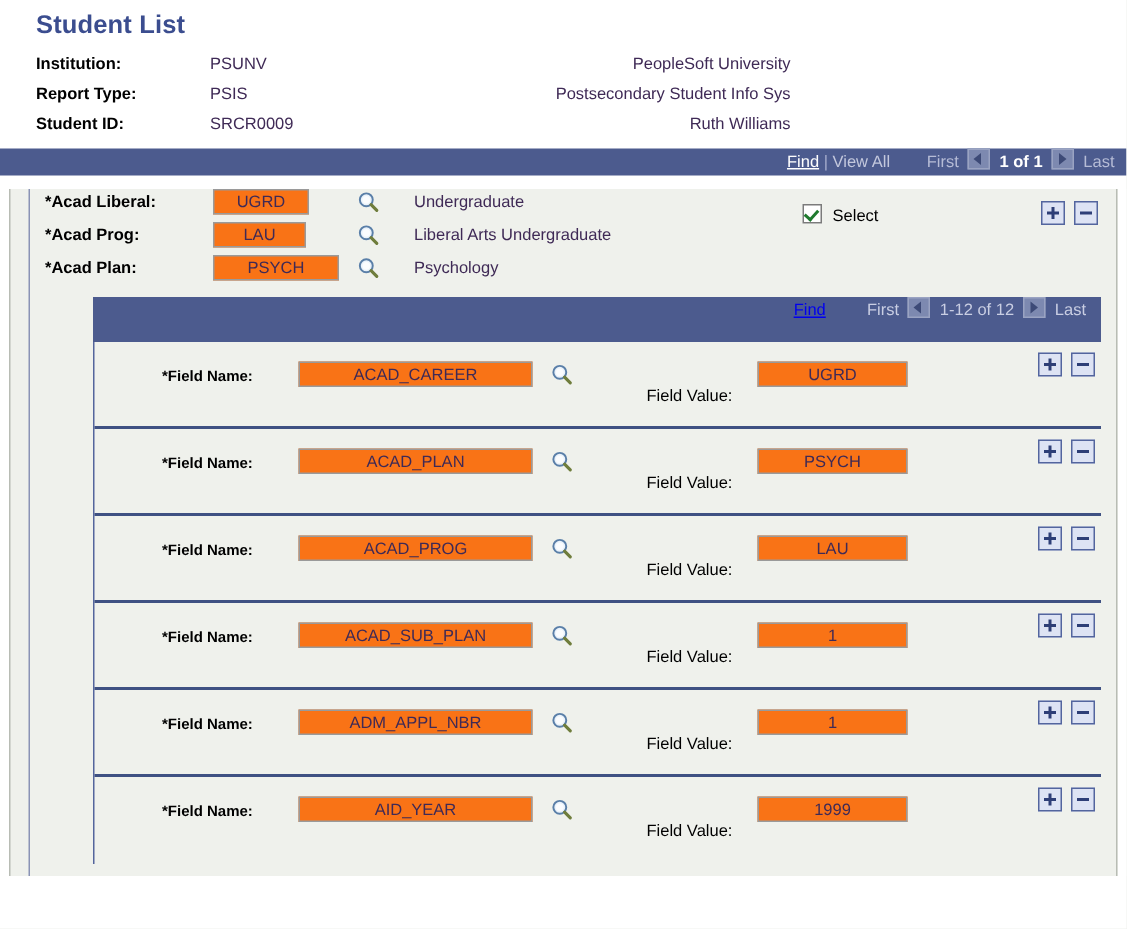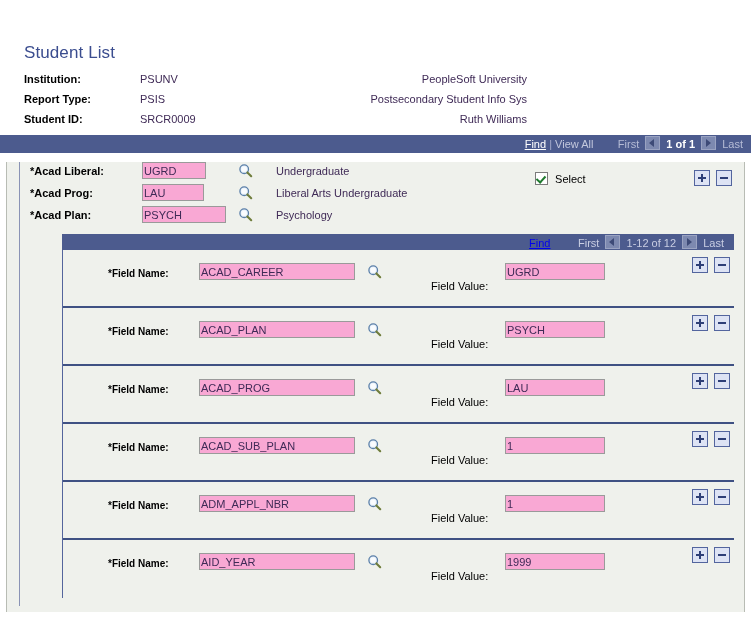--- a/index.html
+++ b/index.html
@@ -12,25 +12,24 @@
     background: #ffffff;
     font-family: "Liberation Sans", sans-serif;
     font-size: 11px;
     color: #333333;
     overflow: hidden;
   }
 
   
   .page-title {
     font-size: 17px;
-    font-weight: normal;
+    font-weight: bold;
     color: #3b4d8f;
     padding: 7px 0 0 24px;
     letter-spacing: 0.1px;
-    margin-top: 36px;
   }
 
   
   .hdr {
     margin: 10px 0 0 24px;
     border-collapse: collapse;
   }
   .hdr td {
     padding: 0 0 8px 0;
     vertical-align: top;
@@ -143,25 +142,26 @@
   }
   .acad td.fld { width: 92px; }
   .acad td.mag { width: 30px; }
   .acad td.desc { color: #3f2a56; padding-left: 12px;}
 
   input.ps {
     font-family: "Liberation Sans", sans-serif;
     font-size: 11px;
     color: #3f2a56;
     border: 1px solid #9a9a9a;
-    background: #f9a8d4;
+    background: #f97316;
     height: 15px;
     padding: 0 1px;
     box-sizing: content-box;
     outline: none;
+    text-align: center;
   }
   input.w-career { width: 60px; }
   input.w-prog   { width: 58px; }
   input.w-plan   { width: 80px; }
   input.w-fname  { width: 152px; }
   input.w-fval   { width: 96px; }
 
   
   .mag-icon {
     display: inline-block;
@@ -230,21 +230,21 @@
     top: 8px;
   }
 
   
   .grid-wrap {
     margin: 6px 10px 0 42px;
     position: relative;
   }
   .grid-navbar {
     background: #4c5b8e;
-    height: 16px;
+    height: 30px;
     line-height: 18px;
     position: relative;
     color: #c9cee3;
     font-size: 11px;
   }
   .grid-navbar .navright {
     position: absolute;
     right: 10px;
     top: 0;
     white-space: nowrap;

